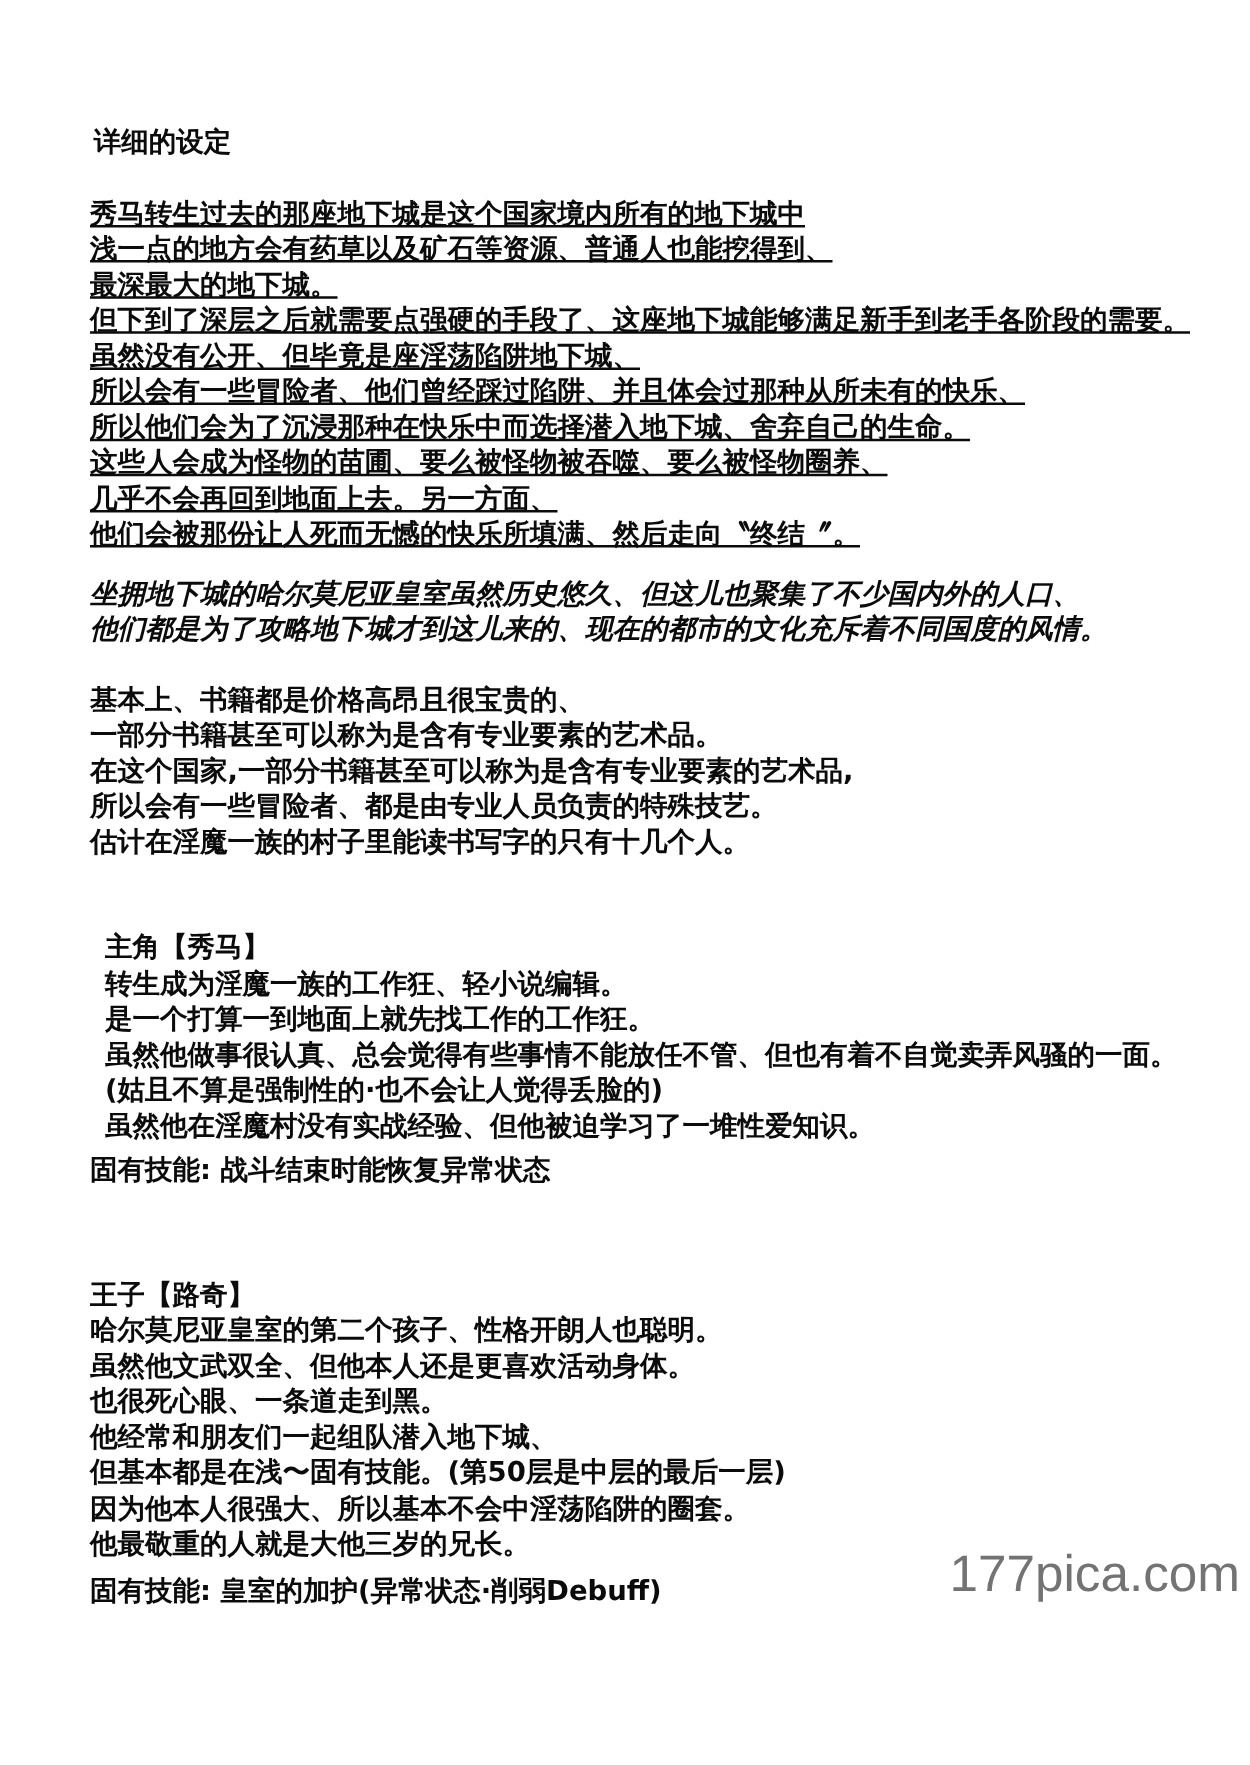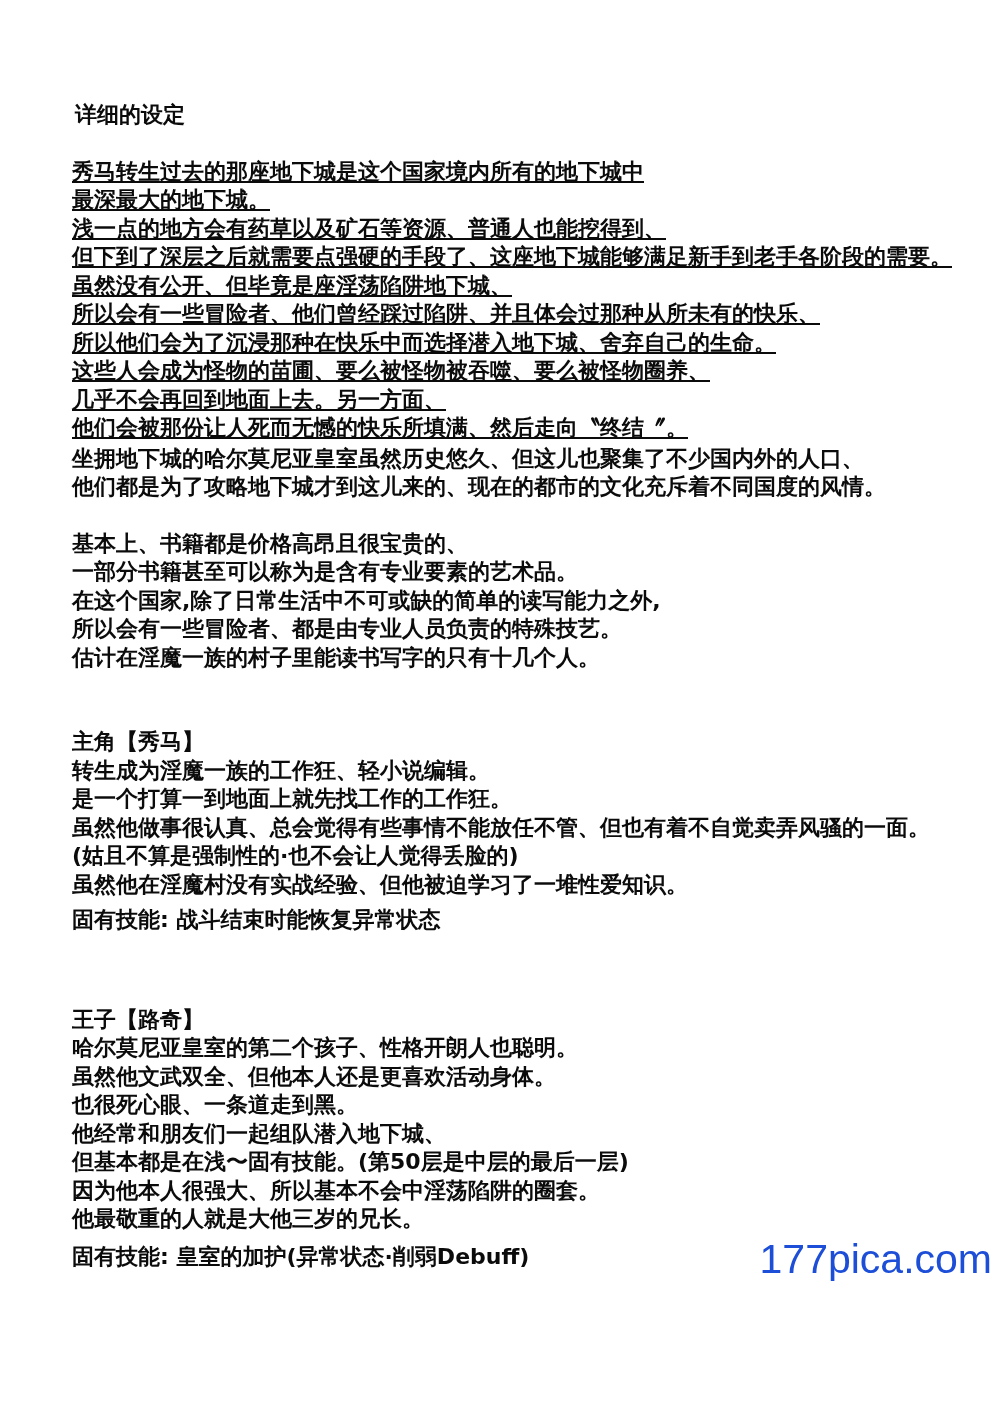--- a/index.html
+++ b/index.html
@@ -16,23 +16,23 @@
     background: #ffffff;
     color: #0b0b0b;
     font-family: "DejaVu Sans", "Liberation Sans", sans-serif;
     font-weight: bold;
     font-size: 22px;
     line-height: 28.5px;
   }
   .line { white-space: nowrap; }
   .block-title   { margin: 0 0 0 3px; }
   .block-dungeon { margin-top: 28px; text-decoration: underline; }
-  .block-kingdom { margin-top: 2px; }
+  .block-kingdom { margin-top: 19px; font-style: italic; }
   .block-books   { margin-top: 28px; }
-  .block-shuma   { margin-top: 56px; }
+  .block-shuma   { margin-top: 56px; margin-left: 12px; }
   .shuma-skill   { margin-top: 7px; }
   .block-luqi    { margin-top: 71px; }
   .luqi-skill    { margin-top: 9px; }
   .watermark {
     position: absolute;
     right: 8px; bottom: 8px;
     font-family: "Liberation Sans", sans-serif;
     font-weight: normal;
     font-size: 41px;
     line-height: 1;
@@ -41,40 +41,40 @@
 </style>
 </head>
 <body>
 
 <div class="page">
 
   <div class="line block-title">详细的设定</div>
 
   <div class="block-dungeon">
     <div class="line">秀马转生过去的那座地下城是这个国家境内所有的地下城中</div>
+    <div class="line">浅一点的地方会有药草以及矿石等资源、普通人也能挖得到、</div>
     <div class="line">最深最大的地下城。</div>
-    <div class="line">浅一点的地方会有药草以及矿石等资源、普通人也能挖得到、</div>
     <div class="line">但下到了深层之后就需要点强硬的手段了、这座地下城能够满足新手到老手各阶段的需要。</div>
     <div class="line">虽然没有公开、但毕竟是座淫荡陷阱地下城、</div>
     <div class="line">所以会有一些冒险者、他们曾经踩过陷阱、并且体会过那种从所未有的快乐、</div>
     <div class="line">所以他们会为了沉浸那种在快乐中而选择潜入地下城、舍弃自己的生命。</div>
     <div class="line">这些人会成为怪物的苗圃、要么被怪物被吞噬、要么被怪物圈养、</div>
     <div class="line">几乎不会再回到地面上去。另一方面、</div>
     <div class="line">他们会被那份让人死而无憾的快乐所填满、然后走向〝终结〞。</div>
   </div>
 
   <div class="block-kingdom">
     <div class="line">坐拥地下城的哈尔莫尼亚皇室虽然历史悠久、但这儿也聚集了不少国内外的人口、</div>
     <div class="line">他们都是为了攻略地下城才到这儿来的、现在的都市的文化充斥着不同国度的风情。</div>
   </div>
 
   <div class="block-books">
     <div class="line">基本上、书籍都是价格高昂且很宝贵的、</div>
     <div class="line">一部分书籍甚至可以称为是含有专业要素的艺术品。</div>
-    <div class="line">在这个国家,除了日常生活中不可或缺的简单的读写能力之外,</div>
+    <div class="line">在这个国家,一部分书籍甚至可以称为是含有专业要素的艺术品,</div>
     <div class="line">所以会有一些冒险者、都是由专业人员负责的特殊技艺。</div>
     <div class="line">估计在淫魔一族的村子里能读书写字的只有十几个人。</div>
   </div>
 
   <div class="block-shuma">
     <div class="line">主角【秀马】</div>
     <div class="line">转生成为淫魔一族的工作狂、轻小说编辑。</div>
     <div class="line">是一个打算一到地面上就先找工作的工作狂。</div>
     <div class="line">虽然他做事很认真、总会觉得有些事情不能放任不管、但也有着不自觉卖弄风骚的一面。</div>
     <div class="line">(姑且不算是强制性的·也不会让人觉得丢脸的)</div>
@@ -87,15 +87,15 @@
     <div class="line">哈尔莫尼亚皇室的第二个孩子、性格开朗人也聪明。</div>
     <div class="line">虽然他文武双全、但他本人还是更喜欢活动身体。</div>
     <div class="line">也很死心眼、一条道走到黑。</div>
     <div class="line">他经常和朋友们一起组队潜入地下城、</div>
     <div class="line">但基本都是在浅〜固有技能。(第50层是中层的最后一层)</div>
     <div class="line">因为他本人很强大、所以基本不会中淫荡陷阱的圈套。</div>
     <div class="line">他最敬重的人就是大他三岁的兄长。</div>
   </div>
   <div class="line luqi-skill">固有技能: 皇室的加护(异常状态·削弱Debuff)</div>
 
-  <div class="watermark" style="color: #1d4ed8;">177pica.com</div>
+  <div class="watermark" style="color: #737373;">177pica.com</div>
 
 </div>
 
 </body></html>

